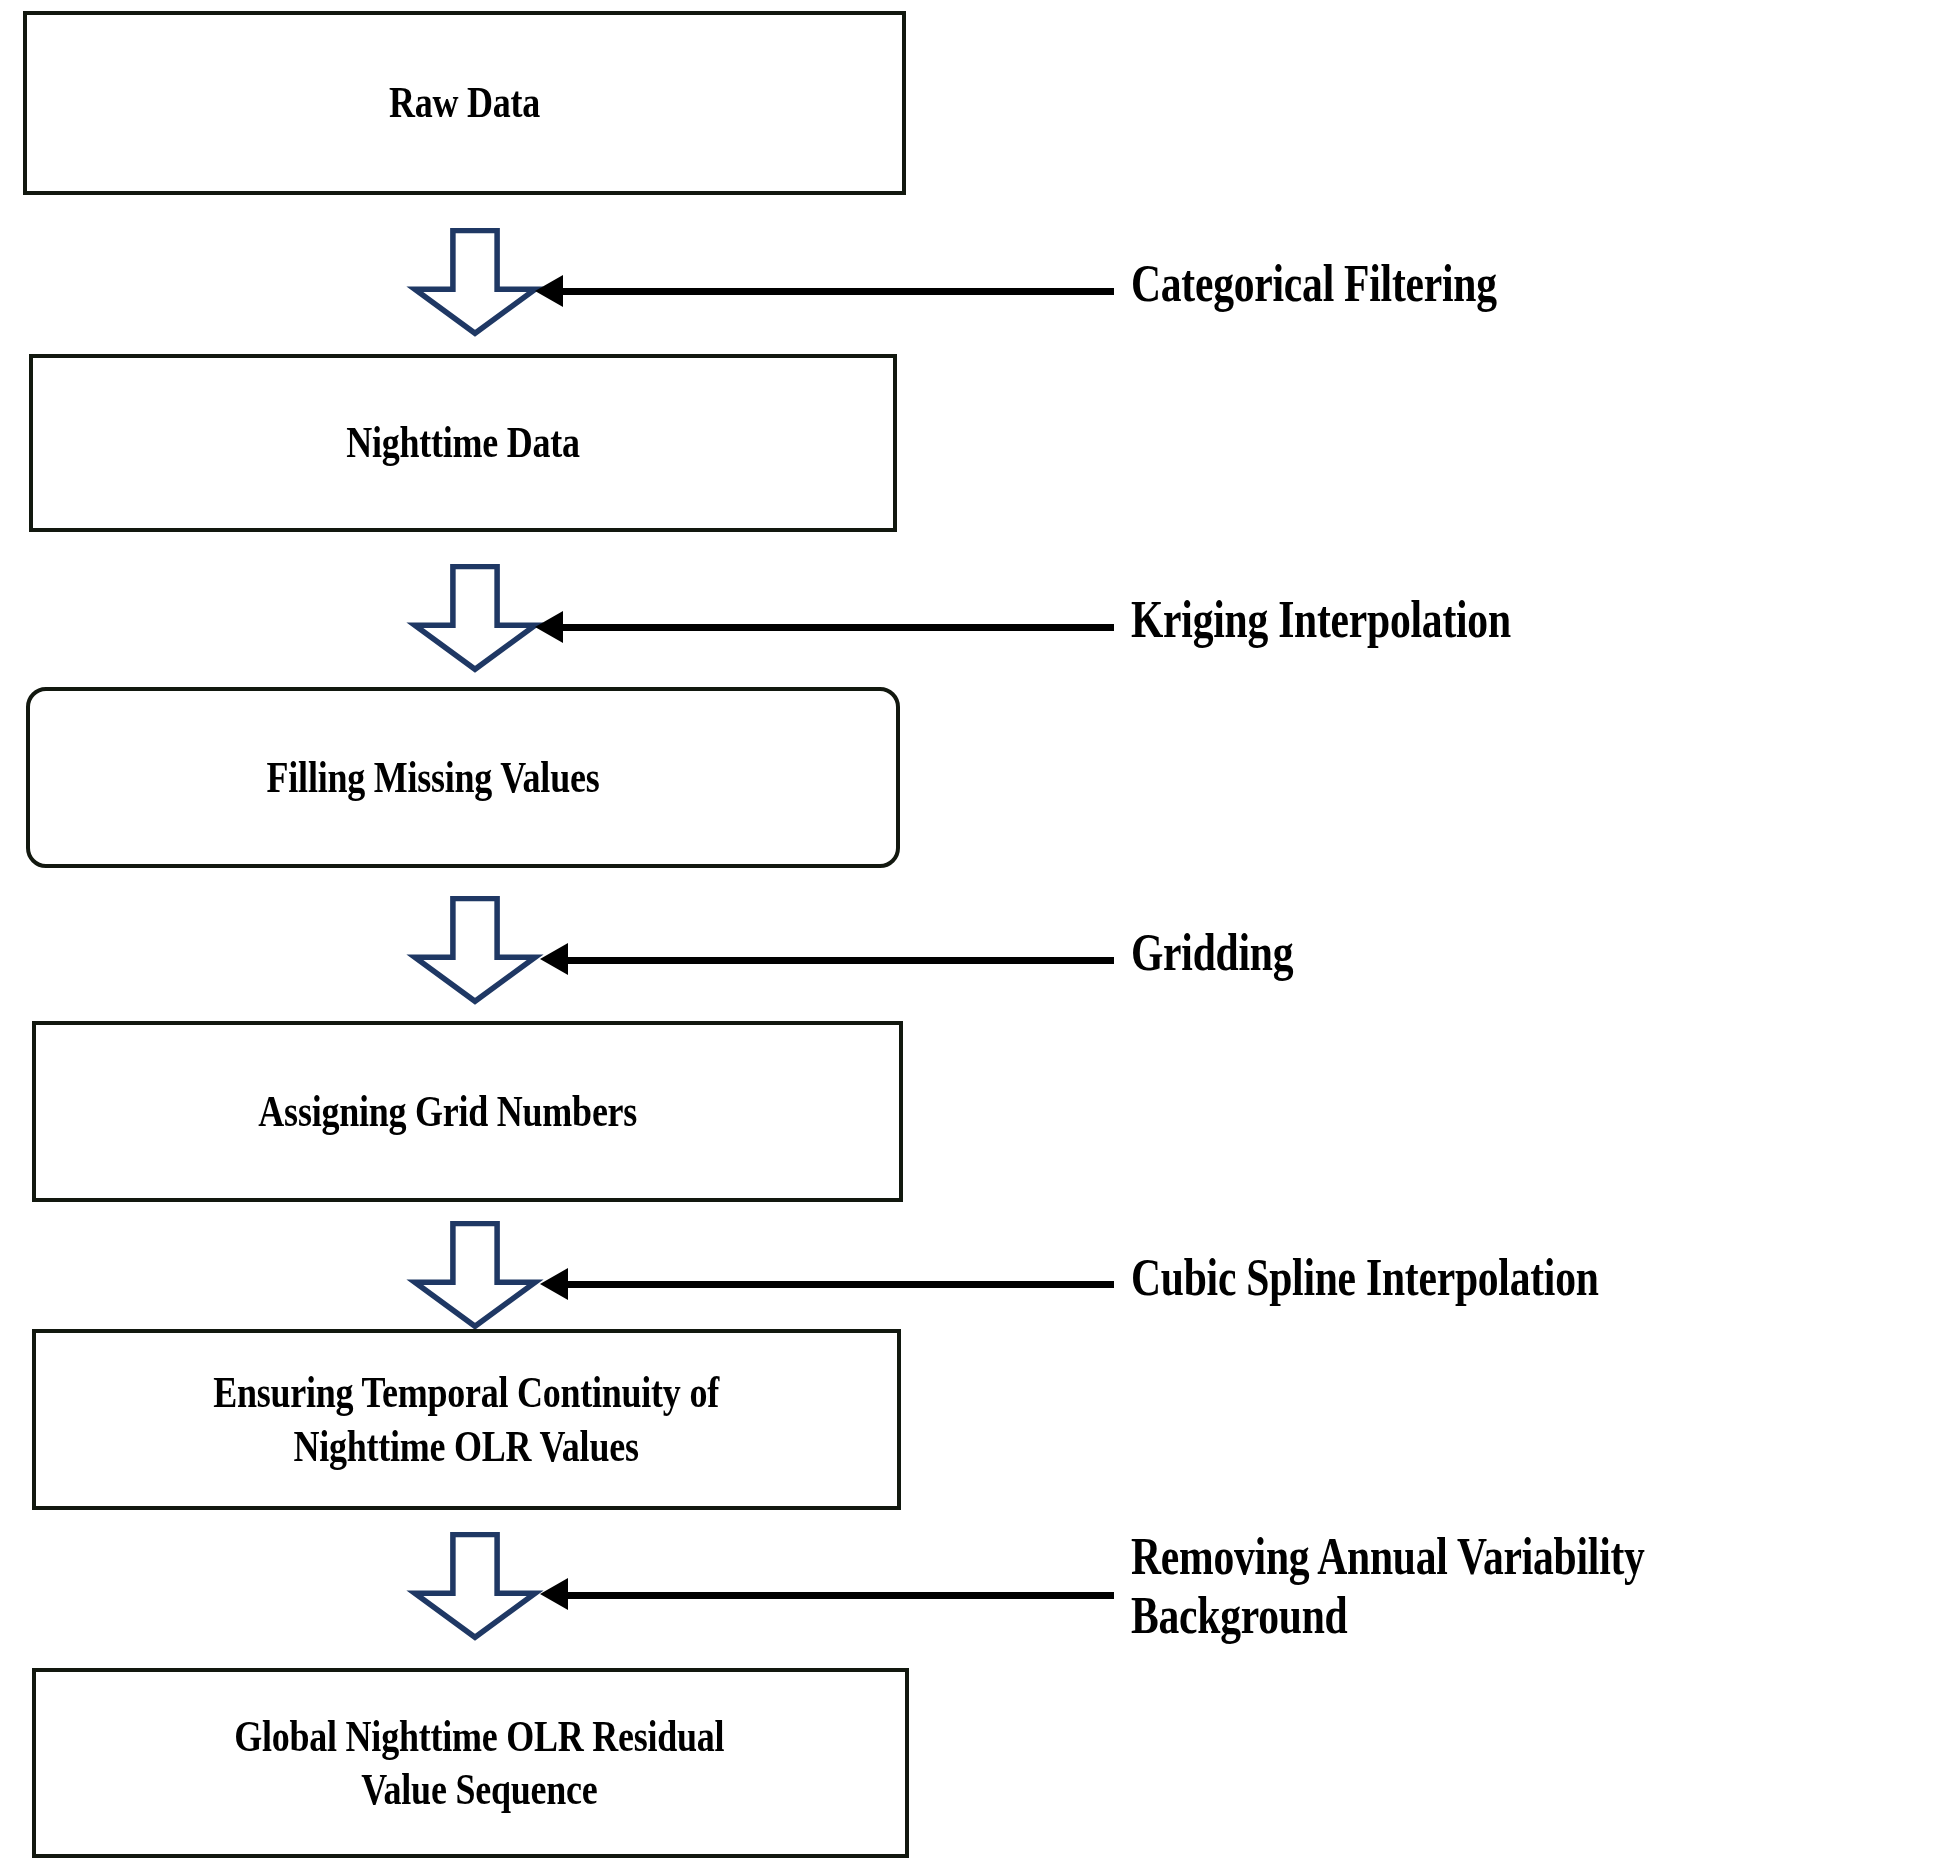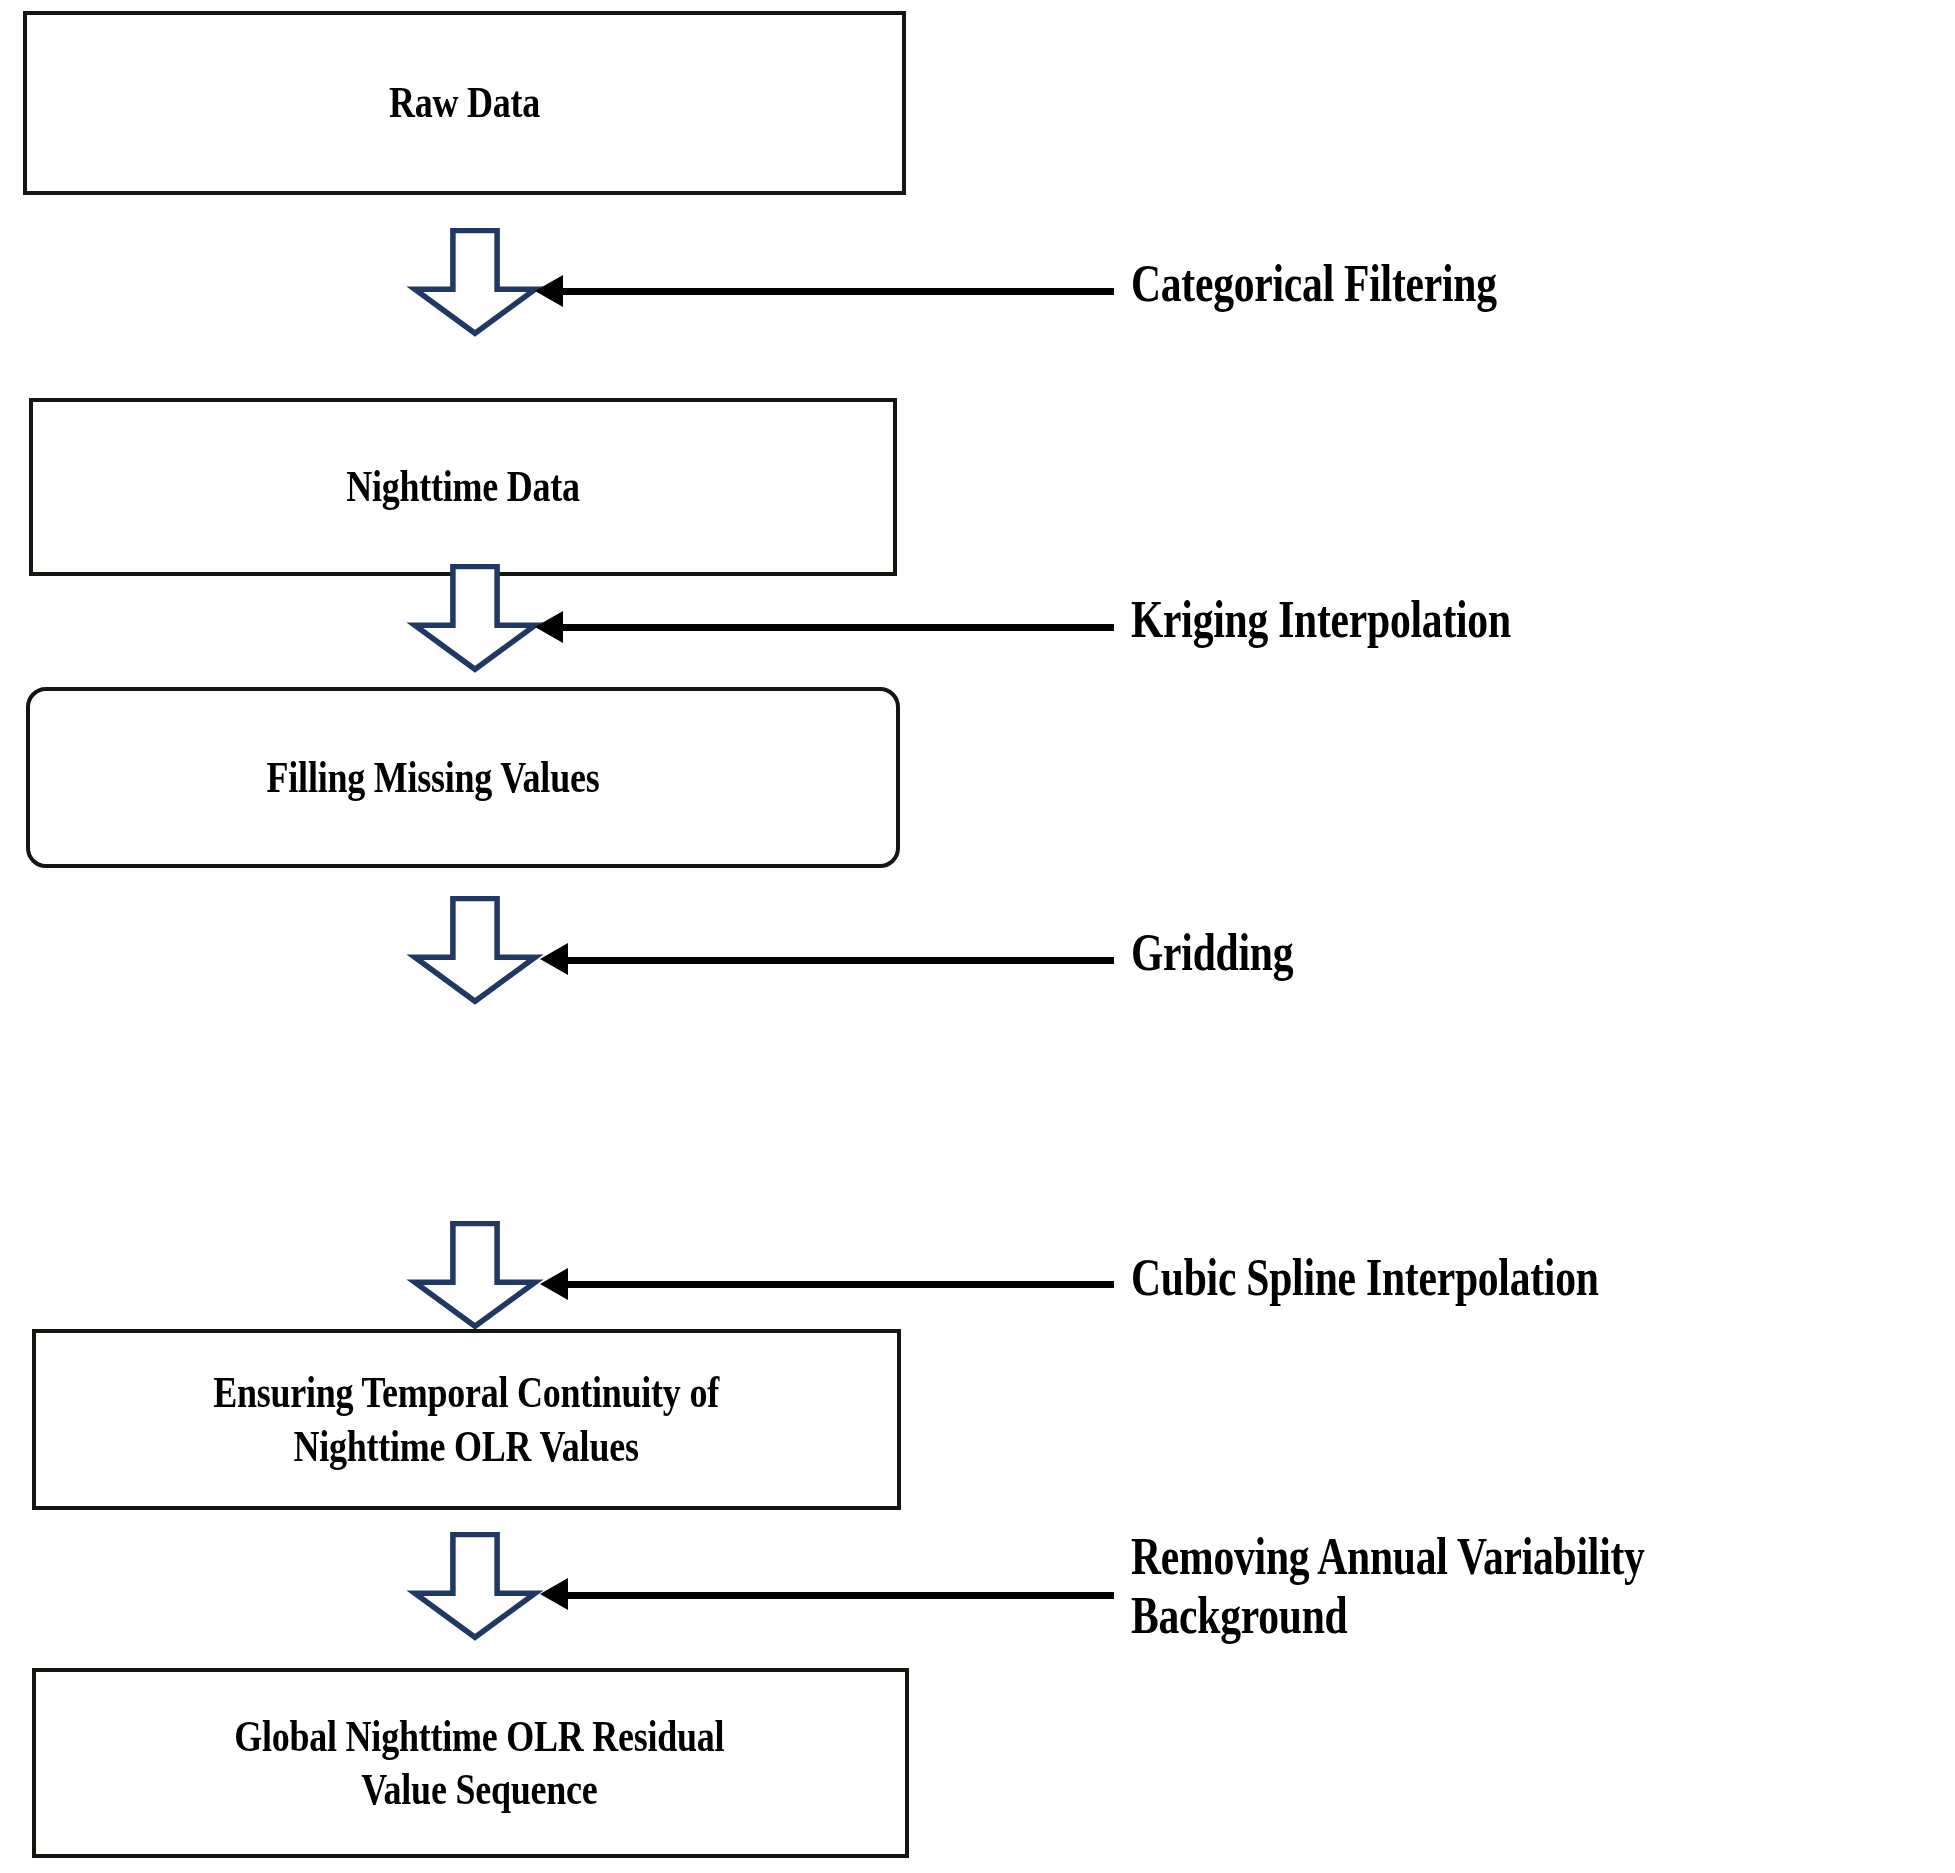--- a/index.html
+++ b/index.html
@@ -85,21 +85,21 @@
 
   <div class="blockarrow" style="left:405px; top:228px;">
     <svg viewBox="0 0 228 178" preserveAspectRatio="none">
       <polygon points="78,4 150,4 150,100 212,100 114,172 16,100 78,100" fill="#ffffff" stroke="#1f3864" stroke-width="9" stroke-linejoin="miter"></polygon>
     </svg>
   </div>
   <div class="harrowhead" style="left:535px; top:275px;"></div>
   <div class="hline" style="left:562px; top:288px; width:552px;"></div>
   <div class="side-label" style="left:1131px; top:254px; width:858px;">Categorical Filtering</div>
 
-  <div class="box" style="left:29px; top:354px; width:868px; height:178px;margin-top:44px;">
+  <div class="box" style="left:29px; top:354px; width:868px; height:178px;">
     <span class="box-label">Nighttime Data</span>
   </div>
 
   <div class="blockarrow" style="left:405px; top:564px;">
     <svg viewBox="0 0 228 178" preserveAspectRatio="none">
       <polygon points="78,4 150,4 150,100 212,100 114,172 16,100 78,100" fill="#ffffff" stroke="#1f3864" stroke-width="9" stroke-linejoin="miter"></polygon>
     </svg>
   </div>
   <div class="harrowhead" style="left:535px; top:611px;"></div>
   <div class="hline" style="left:562px; top:624px; width:552px;"></div>
@@ -111,20 +111,23 @@
 
   <div class="blockarrow" style="left:405px; top:896px;">
     <svg viewBox="0 0 228 178" preserveAspectRatio="none">
       <polygon points="78,4 150,4 150,100 212,100 114,172 16,100 78,100" fill="#ffffff" stroke="#1f3864" stroke-width="9" stroke-linejoin="miter"></polygon>
     </svg>
   </div>
   <div class="harrowhead" style="left:540px; top:943px;"></div>
   <div class="hline" style="left:567px; top:957px; width:547px;"></div>
   <div class="side-label" style="left:1131px; top:923px; width:858px;">Gridding</div>
 
+  <div class="box" style="left:32px; top:1021px; width:871px; height:181px;">
+    <span class="box-label" style="margin-right:39px;">Assigning Grid Numbers</span>
+  </div>
 
   <div class="blockarrow" style="left:405px; top:1221px;">
     <svg viewBox="0 0 228 178" preserveAspectRatio="none">
       <polygon points="78,4 150,4 150,100 212,100 114,172 16,100 78,100" fill="#ffffff" stroke="#1f3864" stroke-width="9" stroke-linejoin="miter"></polygon>
     </svg>
   </div>
   <div class="harrowhead" style="left:540px; top:1268px;"></div>
   <div class="hline" style="left:567px; top:1281px; width:547px;"></div>
   <div class="side-label" style="left:1131px; top:1248px; width:858px;">Cubic Spline Interpolation</div>
 

